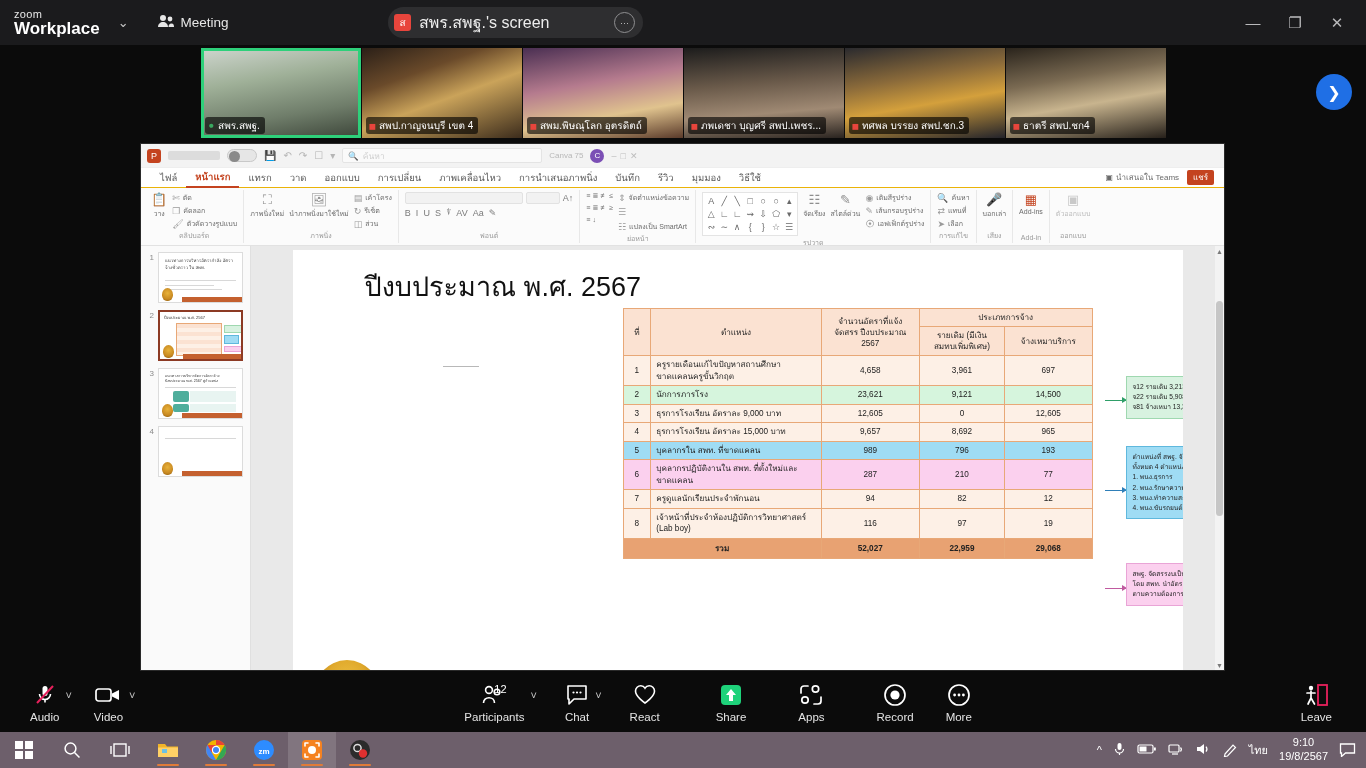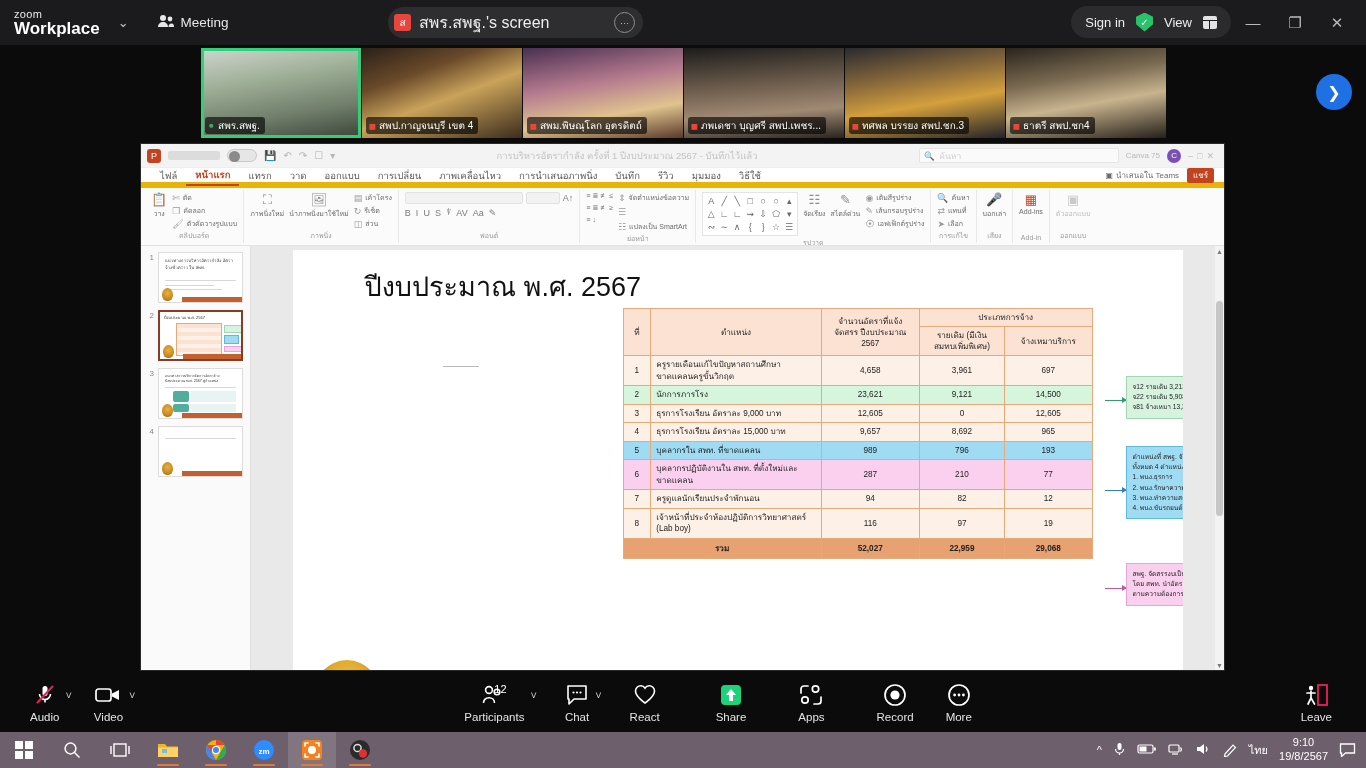--- a/index.html
+++ b/index.html
@@ -121,21 +121,21 @@
     color: #cfcfcf; font-size: 8.5px;
   }
   .tb-right { display: flex; align-items: center; gap: 7px; }
   .tb-right .acct { color: #b8b8b8; font-size: 8px; }
   .avatar-c { width: 14px; height: 14px; border-radius: 50%; background: #7b4fb5; color: #fff;
     font-size: 8px; display: flex; align-items: center; justify-content: center; }
   .win3 { color: #bdbdbd; font-size: 9px; letter-spacing: 4px; }
 
   .ppt-tabs {
     height: 20px; background: #fff; display: flex; align-items: center; gap: 0;
-    padding: 0 10px; border-bottom: 6px solid #eab308;
+    padding: 0 10px; border-bottom: 1px solid #eab308;
   }
   .ppt-tab { font-size: 9.5px; color: #575757; padding: 0 9px; line-height: 19px; cursor: pointer; white-space: nowrap; }
   .ppt-tab.sel { color: #c4431f; border-bottom: 2px solid #c4431f; font-weight: bold; }
   .tabs-right { margin-left: auto; display: flex; align-items: center; gap: 8px; }
   .teams-chip { font-size: 8px; color: #6b6b6b; display: flex; align-items: center; gap: 3px; }
   .red-chip { background: #c4431f; color: #fff; font-size: 8px; border-radius: 2px; padding: 1px 6px; }
 
   .ppt-ribbon {
     height: 58px; background: #fbfbfb; border-bottom: 1px solid #e2e2e2;
     display: flex; align-items: stretch; padding: 2px 4px; gap: 0; overflow: hidden;
@@ -269,26 +269,20 @@
       </span>
       <span class="lbl">Meeting</span>
     </div>
 
     <div class="share-pill">
       <span class="sq">ส</span>
       <span class="txt">สพร.สพฐ.'s screen</span>
       <span class="dots">···</span>
     </div>
 
-    <div class="right-cluster">
-      <span class="sign">Sign in</span>
-      <span class="shield">✓</span>
-      <span class="view-lbl">View</span>
-      <span class="view-grid"></span>
-    </div>
 
     <div class="wbtns">
       <div class="wbtn">—</div>
       <div class="wbtn">❐</div>
       <div class="wbtn">✕</div>
     </div>
   </div>
 
   <div class="thumbstrip">
     <div class="thumb active f1">
@@ -334,21 +328,20 @@
 
     <div class="ppt-titlebar">
       <span class="pp-badge">P</span>
       <span class="qat-ghost"></span>
       <span class="toggle-pill"></span>
       <span class="qat-ico">💾</span>
       <span class="qat-ico">↶</span>
       <span class="qat-ico">↷</span>
       <span class="qat-ico">☐</span>
       <span class="qat-ico">▾</span>
-      <span class="ppt-title">การบริหารอัตรากำลัง ครั้งที่ 1 ปีงบประมาณ 2567 - บันทึกไว้แล้ว</span>
       <span class="ppt-search">
         <span>🔍</span>
         <span>ค้นหา</span>
       </span>
       <span class="tb-right">
         <span class="acct">Canva 75</span>
         <span class="avatar-c">C</span>
         <span class="win3">–□✕</span>
       </span>
     </div>

